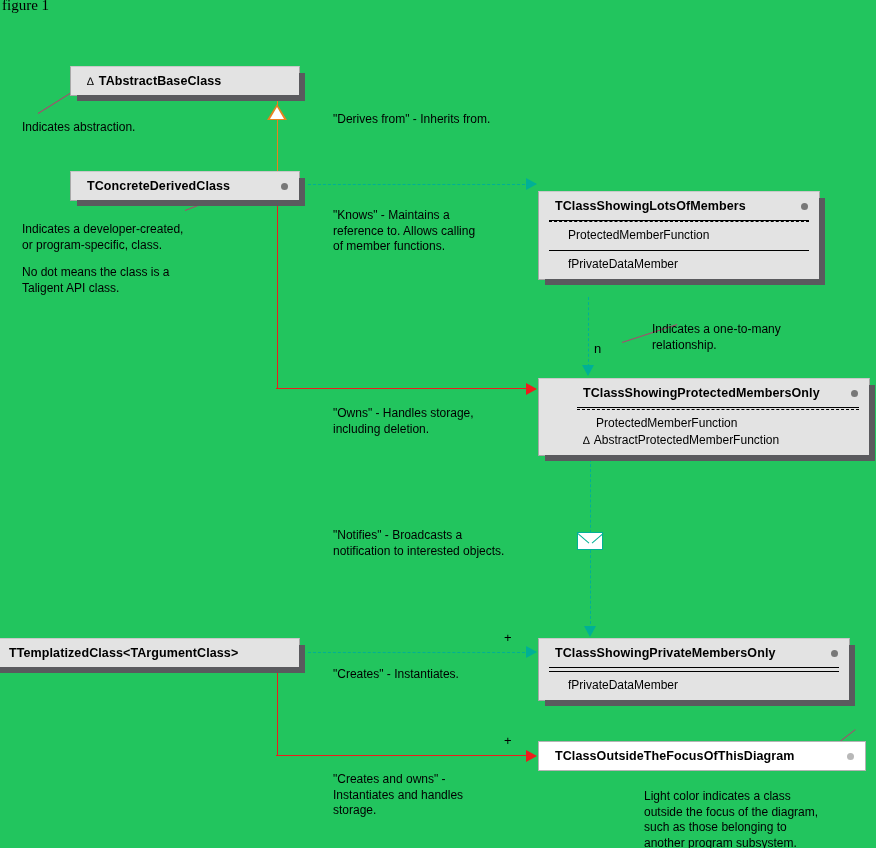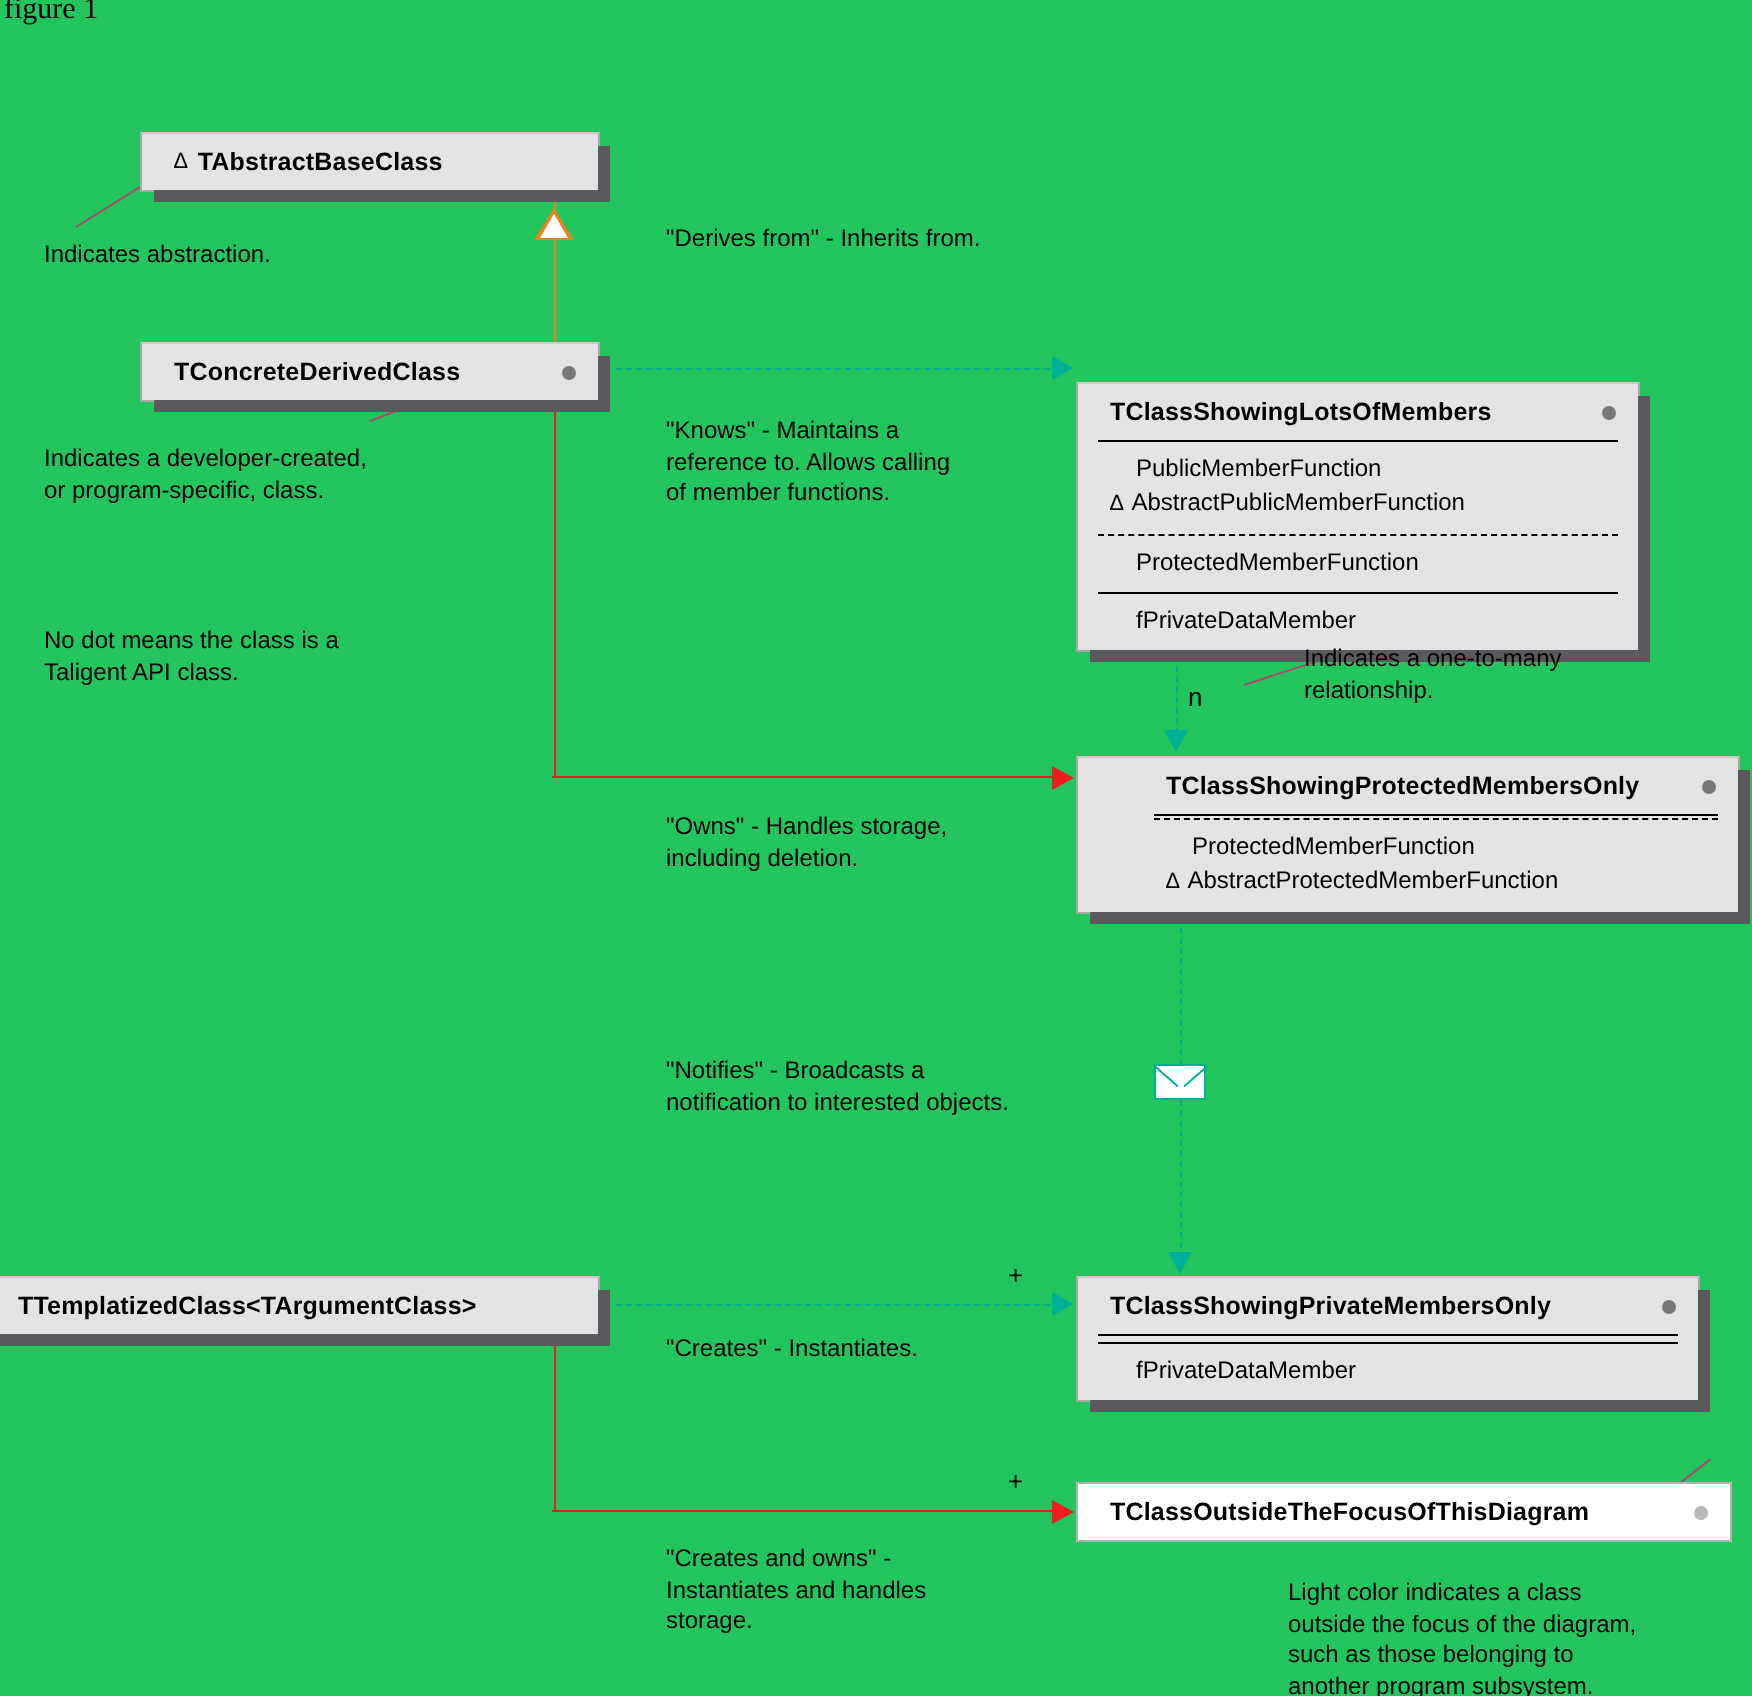--- a/index.html
+++ b/index.html
@@ -257,28 +257,20 @@
   </div>
 
   <div class="cbox" id="box-lots" style="left:538px; top:171px; width:282px;margin-top:20px;">
     <span class="shadow-r"></span>
     <span class="shadow-b"></span>
     <div class="cb-title">
       <span>TClassShowingLotsOfMembers</span>
       <span class="dot"></span>
     </div>
     <div class="sep-solid"></div>
-    <div class="cb-section">
-      <div class="cb-member indent">
-        <span>PublicMemberFunction</span>
-      </div>
-      <div class="cb-member">
-        <span class="abs-mark">∆</span><span>AbstractPublicMemberFunction</span>
-      </div>
-    </div>
     <div class="sep-dashed"></div>
     <div class="cb-section">
       <div class="cb-member indent">
         <span>ProtectedMemberFunction</span>
       </div>
     </div>
     <div class="sep-solid"></div>
     <div class="cb-section">
       <div class="cb-member indent">
         <span>fPrivateDataMember</span>
@@ -351,21 +343,21 @@
 
   <div class="note" style="left:333px; top:772px;">"Creates and owns" -
 Instantiates and handles
 storage.</div>
 
   <div class="note" style="left:22px; top:120px;">Indicates abstraction.</div>
 
   <div class="note" style="left:22px; top:222px;">Indicates a developer-created,
 or program-specific, class.</div>
 
-  <div class="note" style="left:22px; top:265px;margin-top:48px;">No dot means the class is a
+  <div class="note" style="left:22px; top:265px;">No dot means the class is a
 Taligent API class.</div>
 
   <div class="note" style="left:652px; top:322px;">Indicates a one-to-many
 relationship.</div>
 
   <div class="note" style="left:644px; top:789px;">Light color indicates a class
 outside the focus of the diagram,
 such as those belonging to
 another program subsystem.</div>
 

